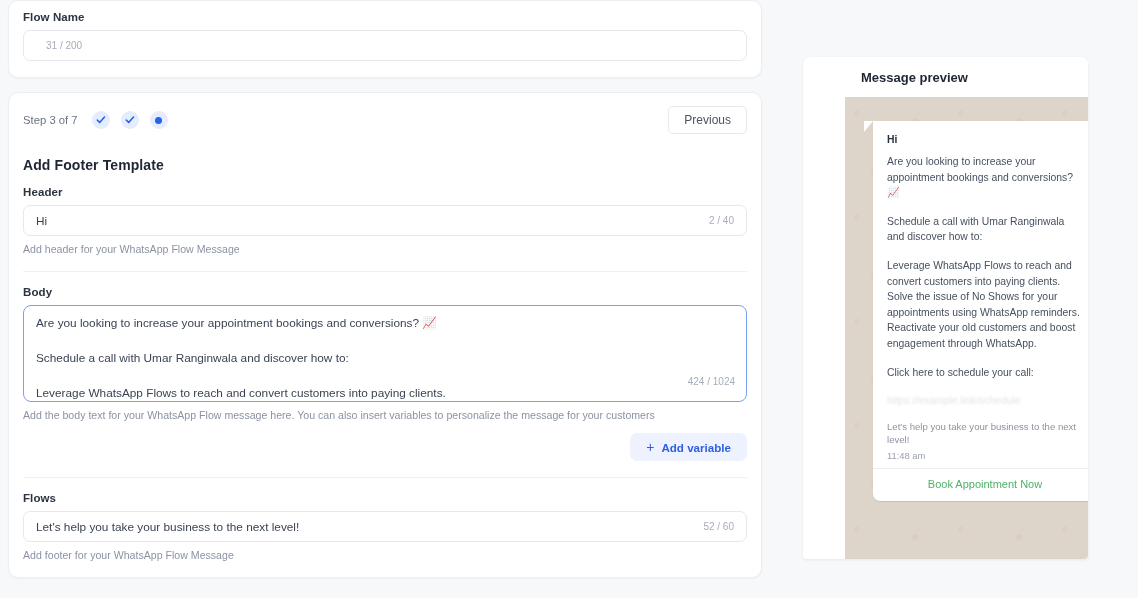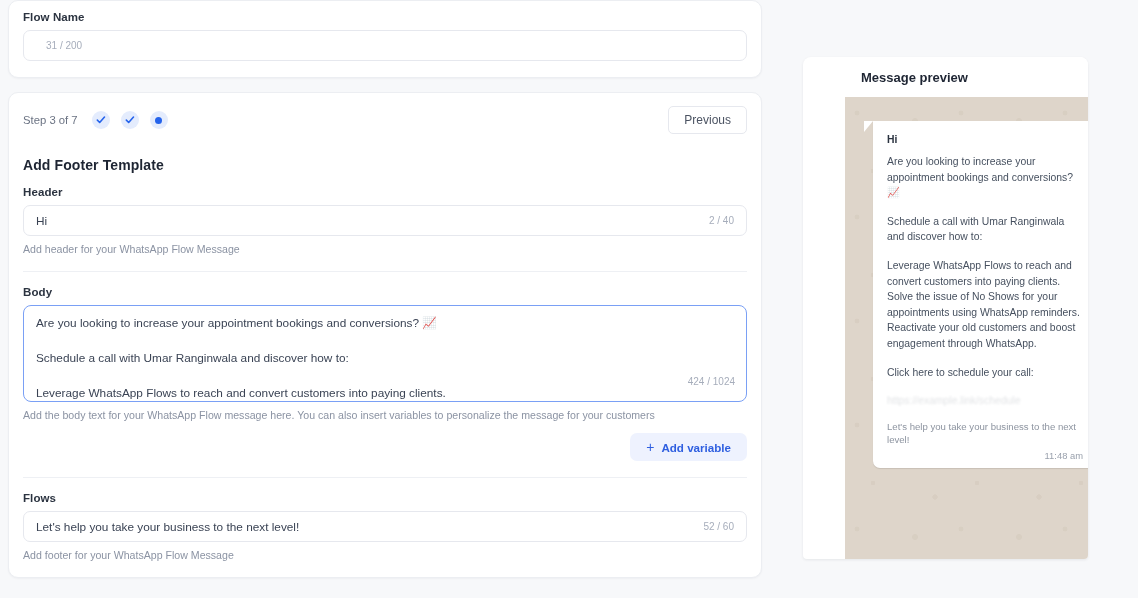--- a/index.html
+++ b/index.html
@@ -169,21 +169,21 @@
   .b-para.tight { margin-bottom: 13px; }
   .b-faded {
     font-size: 10.4px; line-height: 15.6px; color: #46505f;
     opacity: .16; margin-bottom: 11px;
     filter: blur(1.1px);
   }
   .b-footer {
     font-size: 9.6px; color: #8d94a0; line-height: 13px; margin-bottom: 4px;
   }
   .b-time {
-    font-size: 9.4px; color: #9aa1ad; text-align: right;
+    font-size: 9.4px; color: #9aa1ad; 
     padding-bottom: 7px;
   }
   .b-action {
     border-top: 1px solid #eceef1;
     margin: 0 -14px;
     text-align: center;
     padding: 9px 0 11px 0;
     font-size: 11px; color: #4fb06a; font-weight: 400;
     cursor: pointer;
   }
@@ -275,17 +275,18 @@
         <div class="b-head">Hi</div>
         <div class="b-para">Are you looking to increase your appointment bookings and conversions? 📈</div>
         <div class="b-para">Schedule a call with Umar Ranginwala and discover how to:</div>
         <div class="b-para" style="white-space:pre-line;">Leverage WhatsApp Flows to reach and convert customers into paying clients.
 Solve the issue of No Shows for your appointments using WhatsApp reminders.
 Reactivate your old customers and boost engagement through WhatsApp.</div>
         <div class="b-para tight">Click here to schedule your call:</div>
         <div class="b-faded">https://example.link/schedule</div>
         <div class="b-footer">Let's help you take your business to the next level!</div>
         <div class="b-time">11:48 am</div>
+        <div class="b-action">Book Appointment Now</div>
       </div>
     </div>
   </div>
 
 </div>
 
 </body></html>

